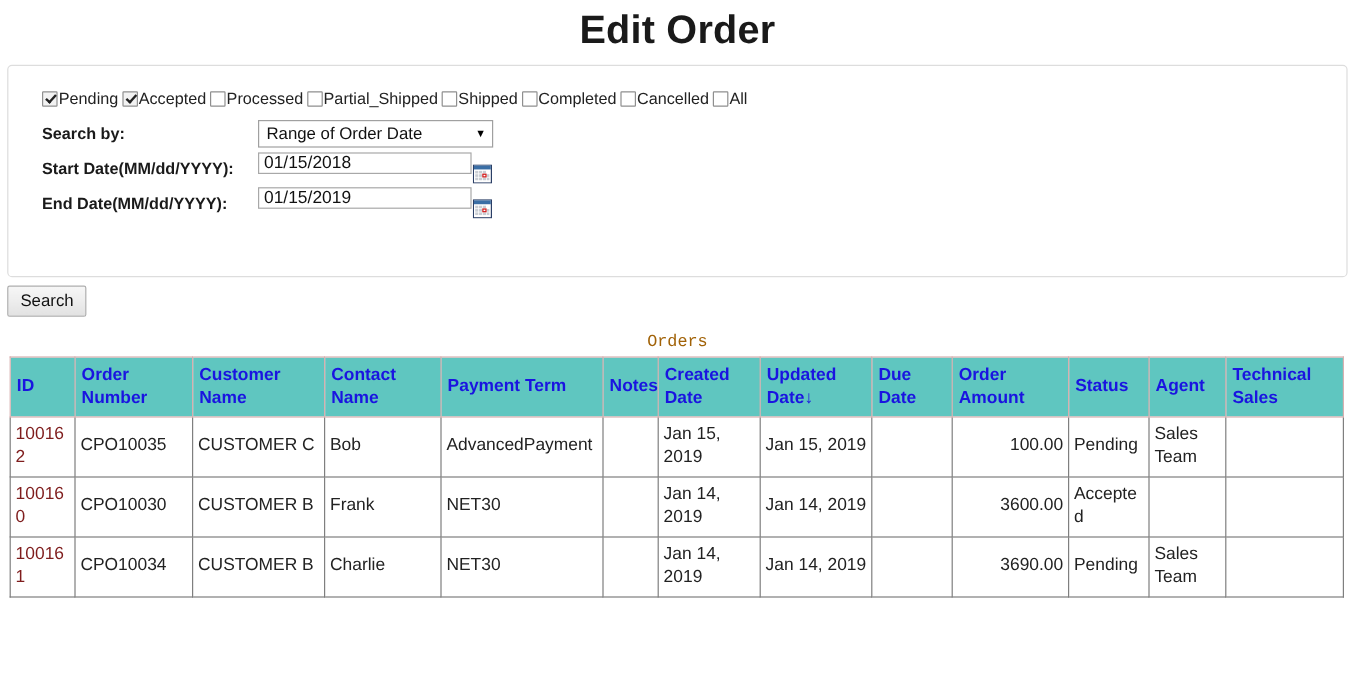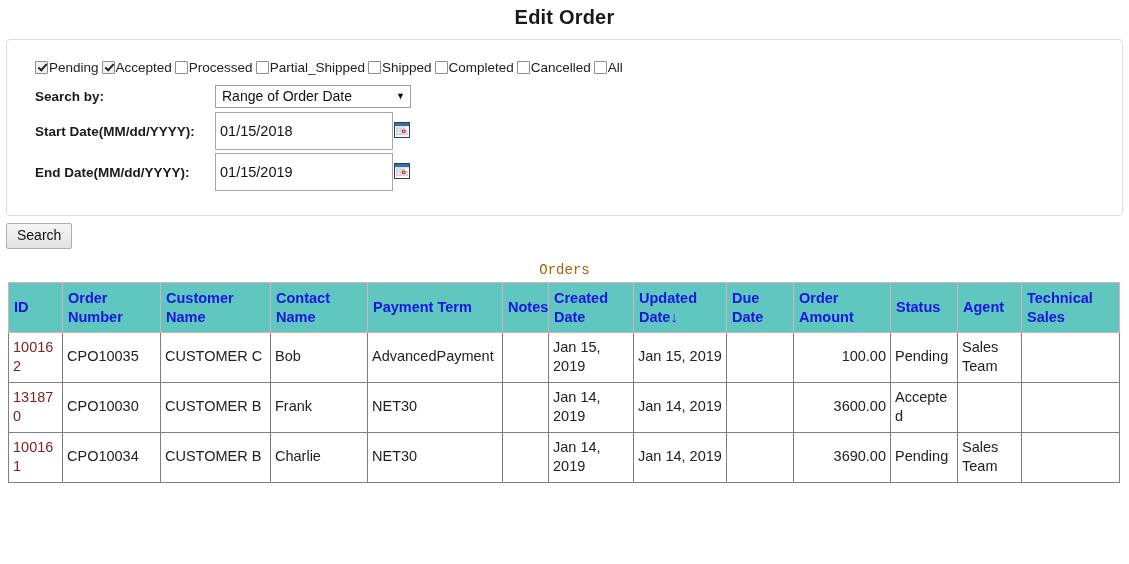--- a/index.html
+++ b/index.html
@@ -13,21 +13,21 @@
     background: #ffffff;
     font-family: "Liberation Sans", sans-serif;
     font-size: 13px;
     color: #222222;
     overflow: hidden;
   }
 
   
   .page-title {
     text-align: center;
-    font-size: 20px;
+    font-size: 33px;
     font-weight: bold;
     color: #1a1a1a;
     letter-spacing: 0.2px;
     margin: 0;
     padding: 6px 0 10px 0;
     font-family: "Liberation Sans", sans-serif;
   }
 
   
   .search-panel {
@@ -122,21 +122,21 @@
     padding-left: 6px;
   }
 
   
   .date-wrap {
     display: flex;
     align-items: flex-start;
   }
   .date-input {
     width: 178px;
-    height: 38px;
+    height: 18px;
     border: 1px solid #a8a8a8;
     box-sizing: border-box;
     background: #fff;
     font-size: 14.5px;
     color: #111;
     padding: 0 4px;
     display: flex;
     align-items: center;
     font-family: "Liberation Sans", sans-serif;
   }
@@ -388,21 +388,21 @@
           <td></td>
           <td>Jan 15, 2019</td>
           <td>Jan 15, 2019</td>
           <td></td>
           <td class="num">100.00</td>
           <td>Pending</td>
           <td>Sales Team</td>
           <td></td>
         </tr>
         <tr>
-          <td class="id-cell"><a href="#">131870</a></td>
+          <td class="id-cell"><a href="#">100160</a></td>
           <td>CPO10030</td>
           <td>CUSTOMER B</td>
           <td>Frank</td>
           <td>NET30</td>
           <td></td>
           <td>Jan 14, 2019</td>
           <td>Jan 14, 2019</td>
           <td></td>
           <td class="num">3600.00</td>
           <td>Accepted</td>

